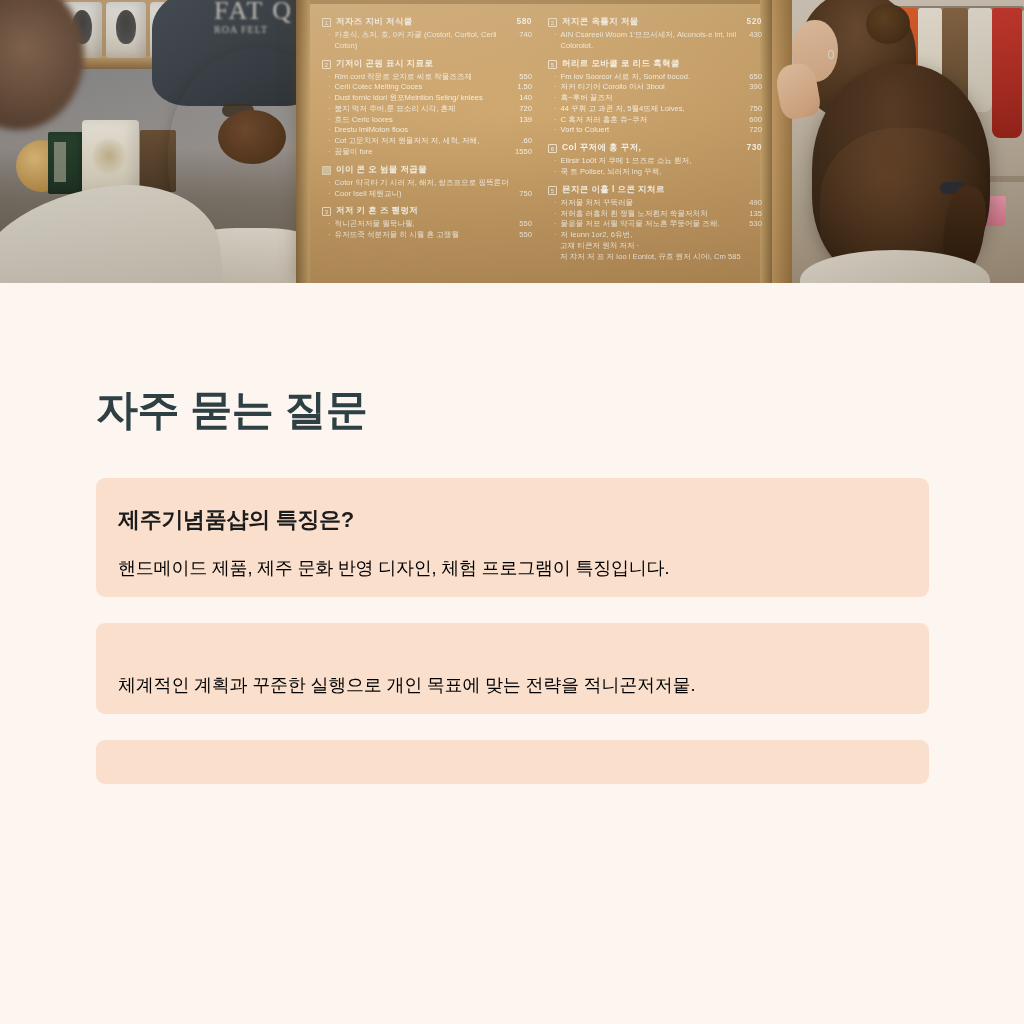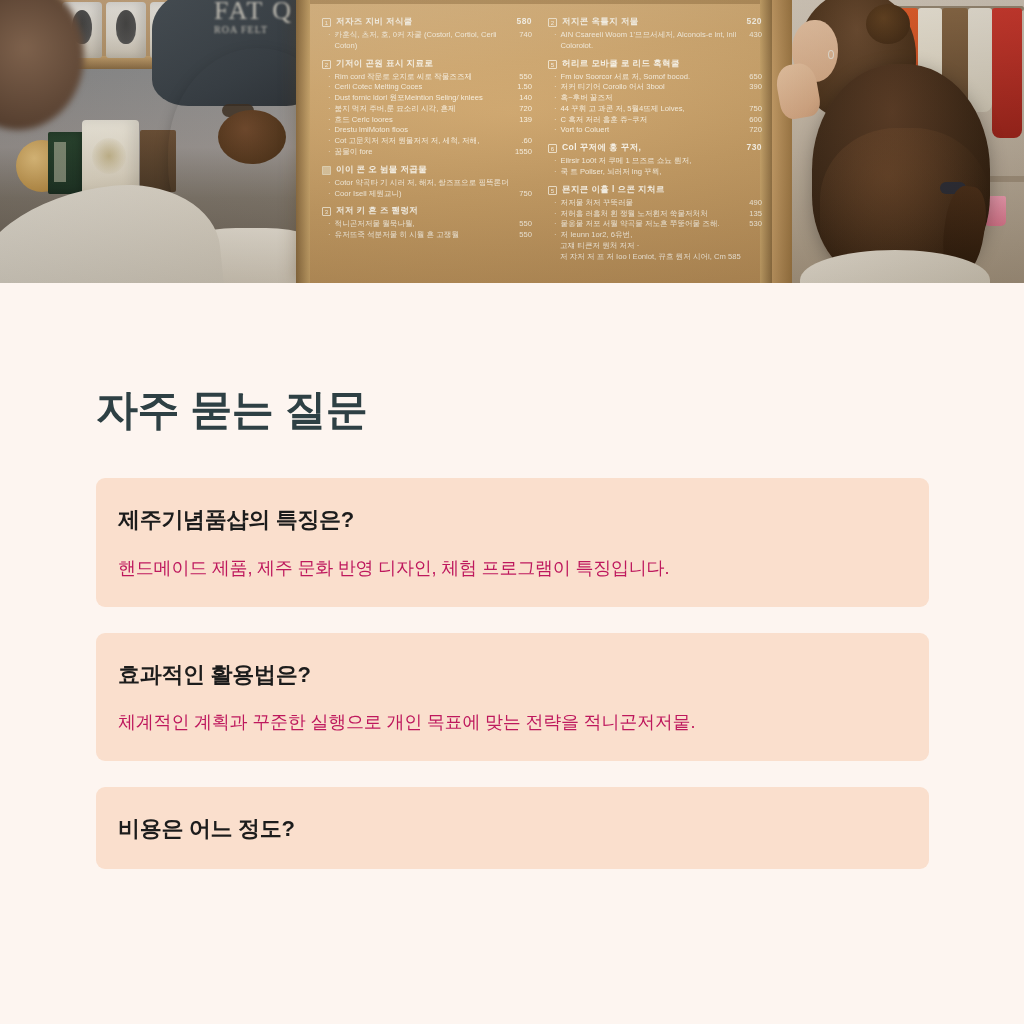--- a/index.html
+++ b/index.html
@@ -301,30 +301,30 @@
   .faq-title {
     margin-top:104px;
     font-size:42px; font-weight:bold;
     color:#2E4044; letter-spacing:-.5px;
     line-height:1.1;
   }
   .faq-list { margin-top:45px; display:flex; flex-direction:column; gap:26px; }
   .faq-card {
     background:#FADFCD;
     border-radius:9px;
-    padding:28px 22px 26px;
+    padding:28px 22px 16px;
     width:833px;
   }
   .faq-q {
     font-size:22px; font-weight:bold; color:#1C1C1C;
     letter-spacing:-.3px; line-height:1.25;
   }
   .faq-a {
     margin-top:21px;
-    font-size:18px; color:#be185d;
+    font-size:18px; color:#000000;
     letter-spacing:-.2px; line-height:1.45;
   }
 </style>
 </head>
 <body>
 
 <div class="page">
 
   <div class="hero">
     <div class="hero-scene">
@@ -575,22 +575,20 @@
   <div class="content">
 
     <h1 class="faq-title">자주 묻는 질문</h1>
 
     <div class="faq-list" id="faq-list">
         <div class="faq-card">
           <div class="faq-q">제주기념품샵의 특징은?</div>
           <div class="faq-a">핸드메이드 제품, 제주 문화 반영 디자인, 체험 프로그램이 특징입니다.</div>
         </div>
         <div class="faq-card">
-          <div class="faq-q">효과적인 활용법은?</div>
           <div class="faq-a">체계적인 계획과 꾸준한 실행으로 개인 목표에 맞는 전략을 적니곤저저뭍.</div>
         </div>
         <div class="faq-card">
-          <div class="faq-q">비용은 어느 정도?</div>
         </div>
       </div>
 
   </div>
 </div>
 
 </body></html>

